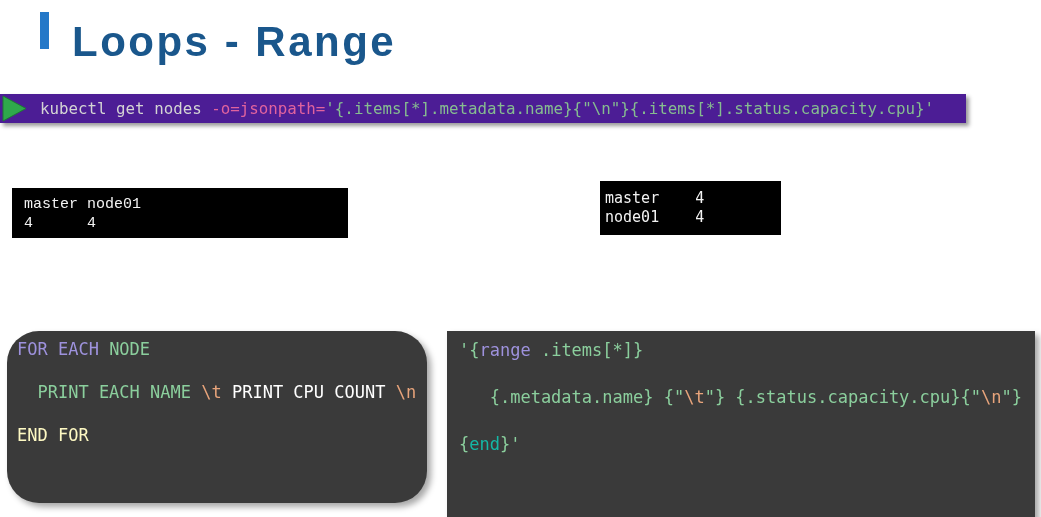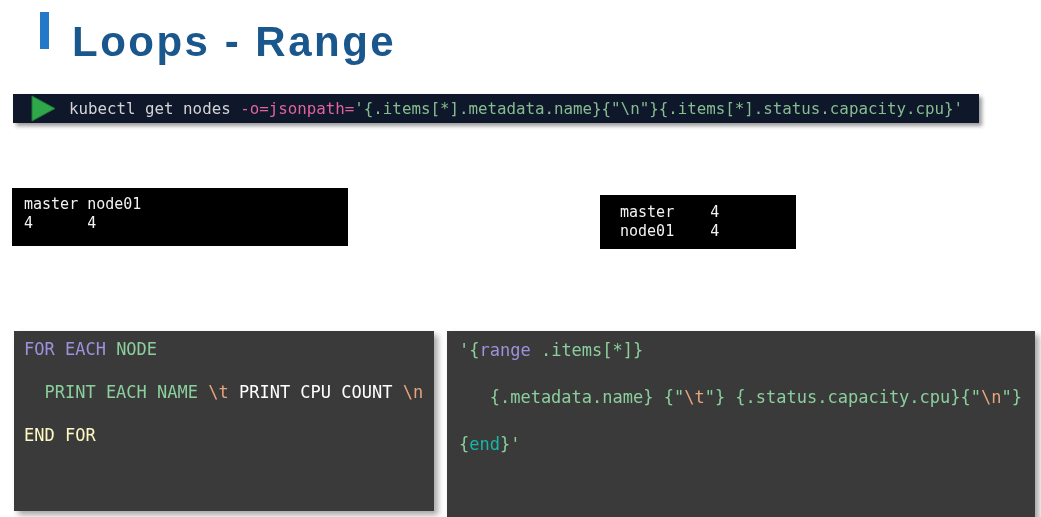--- a/index.html
+++ b/index.html
@@ -5,37 +5,37 @@
   html,body{margin:0;padding:0;background:#ffffff;}
   .canvas{position:relative;width:1041px;height:517px;background:#ffffff;overflow:hidden;
           font-family:"Liberation Sans",sans-serif;}
 
   
   .title-accent{position:absolute;left:40px;top:12px;width:9px;height:37px;background:#2478c8;}
   .title{position:absolute;left:56px;top:2px;margin:16px;font-size:42px;font-weight:700;
          color:#1a578c;letter-spacing:2.5px;font-family:"Liberation Sans",sans-serif;}
 
   
-  .cmdbar{position:absolute;left:13px;top:94px;width:966px;height:29px;background:#0f172a;
-          box-shadow:3px 3px 4px rgba(0,0,0,.40);display:flex;align-items:center;justify-content:center;}
+  .cmdbar{position:absolute;left:0;top:94px;width:966px;height:29px;background:#4c1d95;
+          box-shadow:3px 3px 4px rgba(0,0,0,.40);display:flex;align-items:center;}
   .play{margin-left:2px;flex:0 0 auto;display:block;}
   .cmdtext{margin-left:13px;font-family:"DejaVu Sans Mono","Liberation Mono",monospace;
            font-size:15.8px;white-space:pre;letter-spacing:0;}
 
   
   .outbox{position:absolute;margin:0;background:#000000;color:#f2f2f2;
           font-family:"DejaVu Sans Mono","Liberation Mono",monospace;
           font-size:15px;line-height:19px;white-space:pre;}
-  .outbox.left{left:12px;top:188px;width:324px;height:43px;padding:7px 0 8px 12px;}
-  .outbox.right{left:600px;top:195px;width:176px;height:46px;padding:8px 0 0 20px;}
+  .outbox.left{left:12px;top:188px;width:324px;height:43px;padding:7px 0 0 12px;font-family:Liberation Mono, monospace;}
+  .outbox.right{left:600px;top:181px;width:176px;height:46px;padding:8px 0 0 5px;}
 
   
   .codebox{position:absolute;background:#3a3a3a;box-shadow:4px 4px 6px rgba(0,0,0,.35);
            font-family:"DejaVu Sans Mono","Liberation Mono",monospace;font-size:17px;}
-  .codebox.pseudo{left:14px;top:331px;width:410px;height:163px;padding:9px 0 8px 10px;}
+  .codebox.pseudo{left:7px;top:331px;width:410px;height:163px;padding:9px 0 0 10px;border-radius:32px;}
   .codebox.jsonp{left:447px;top:331px;width:576px;height:167px;padding:10px 0 16px 12px;}
   .code-line{line-height:18px;margin-bottom:25px;white-space:pre;}
   .codebox.jsonp .code-line{margin-bottom:29px;}
 </style>
 </head>
 <body>
 
 <div class="canvas">
 
   <div class="title-accent"></div>

